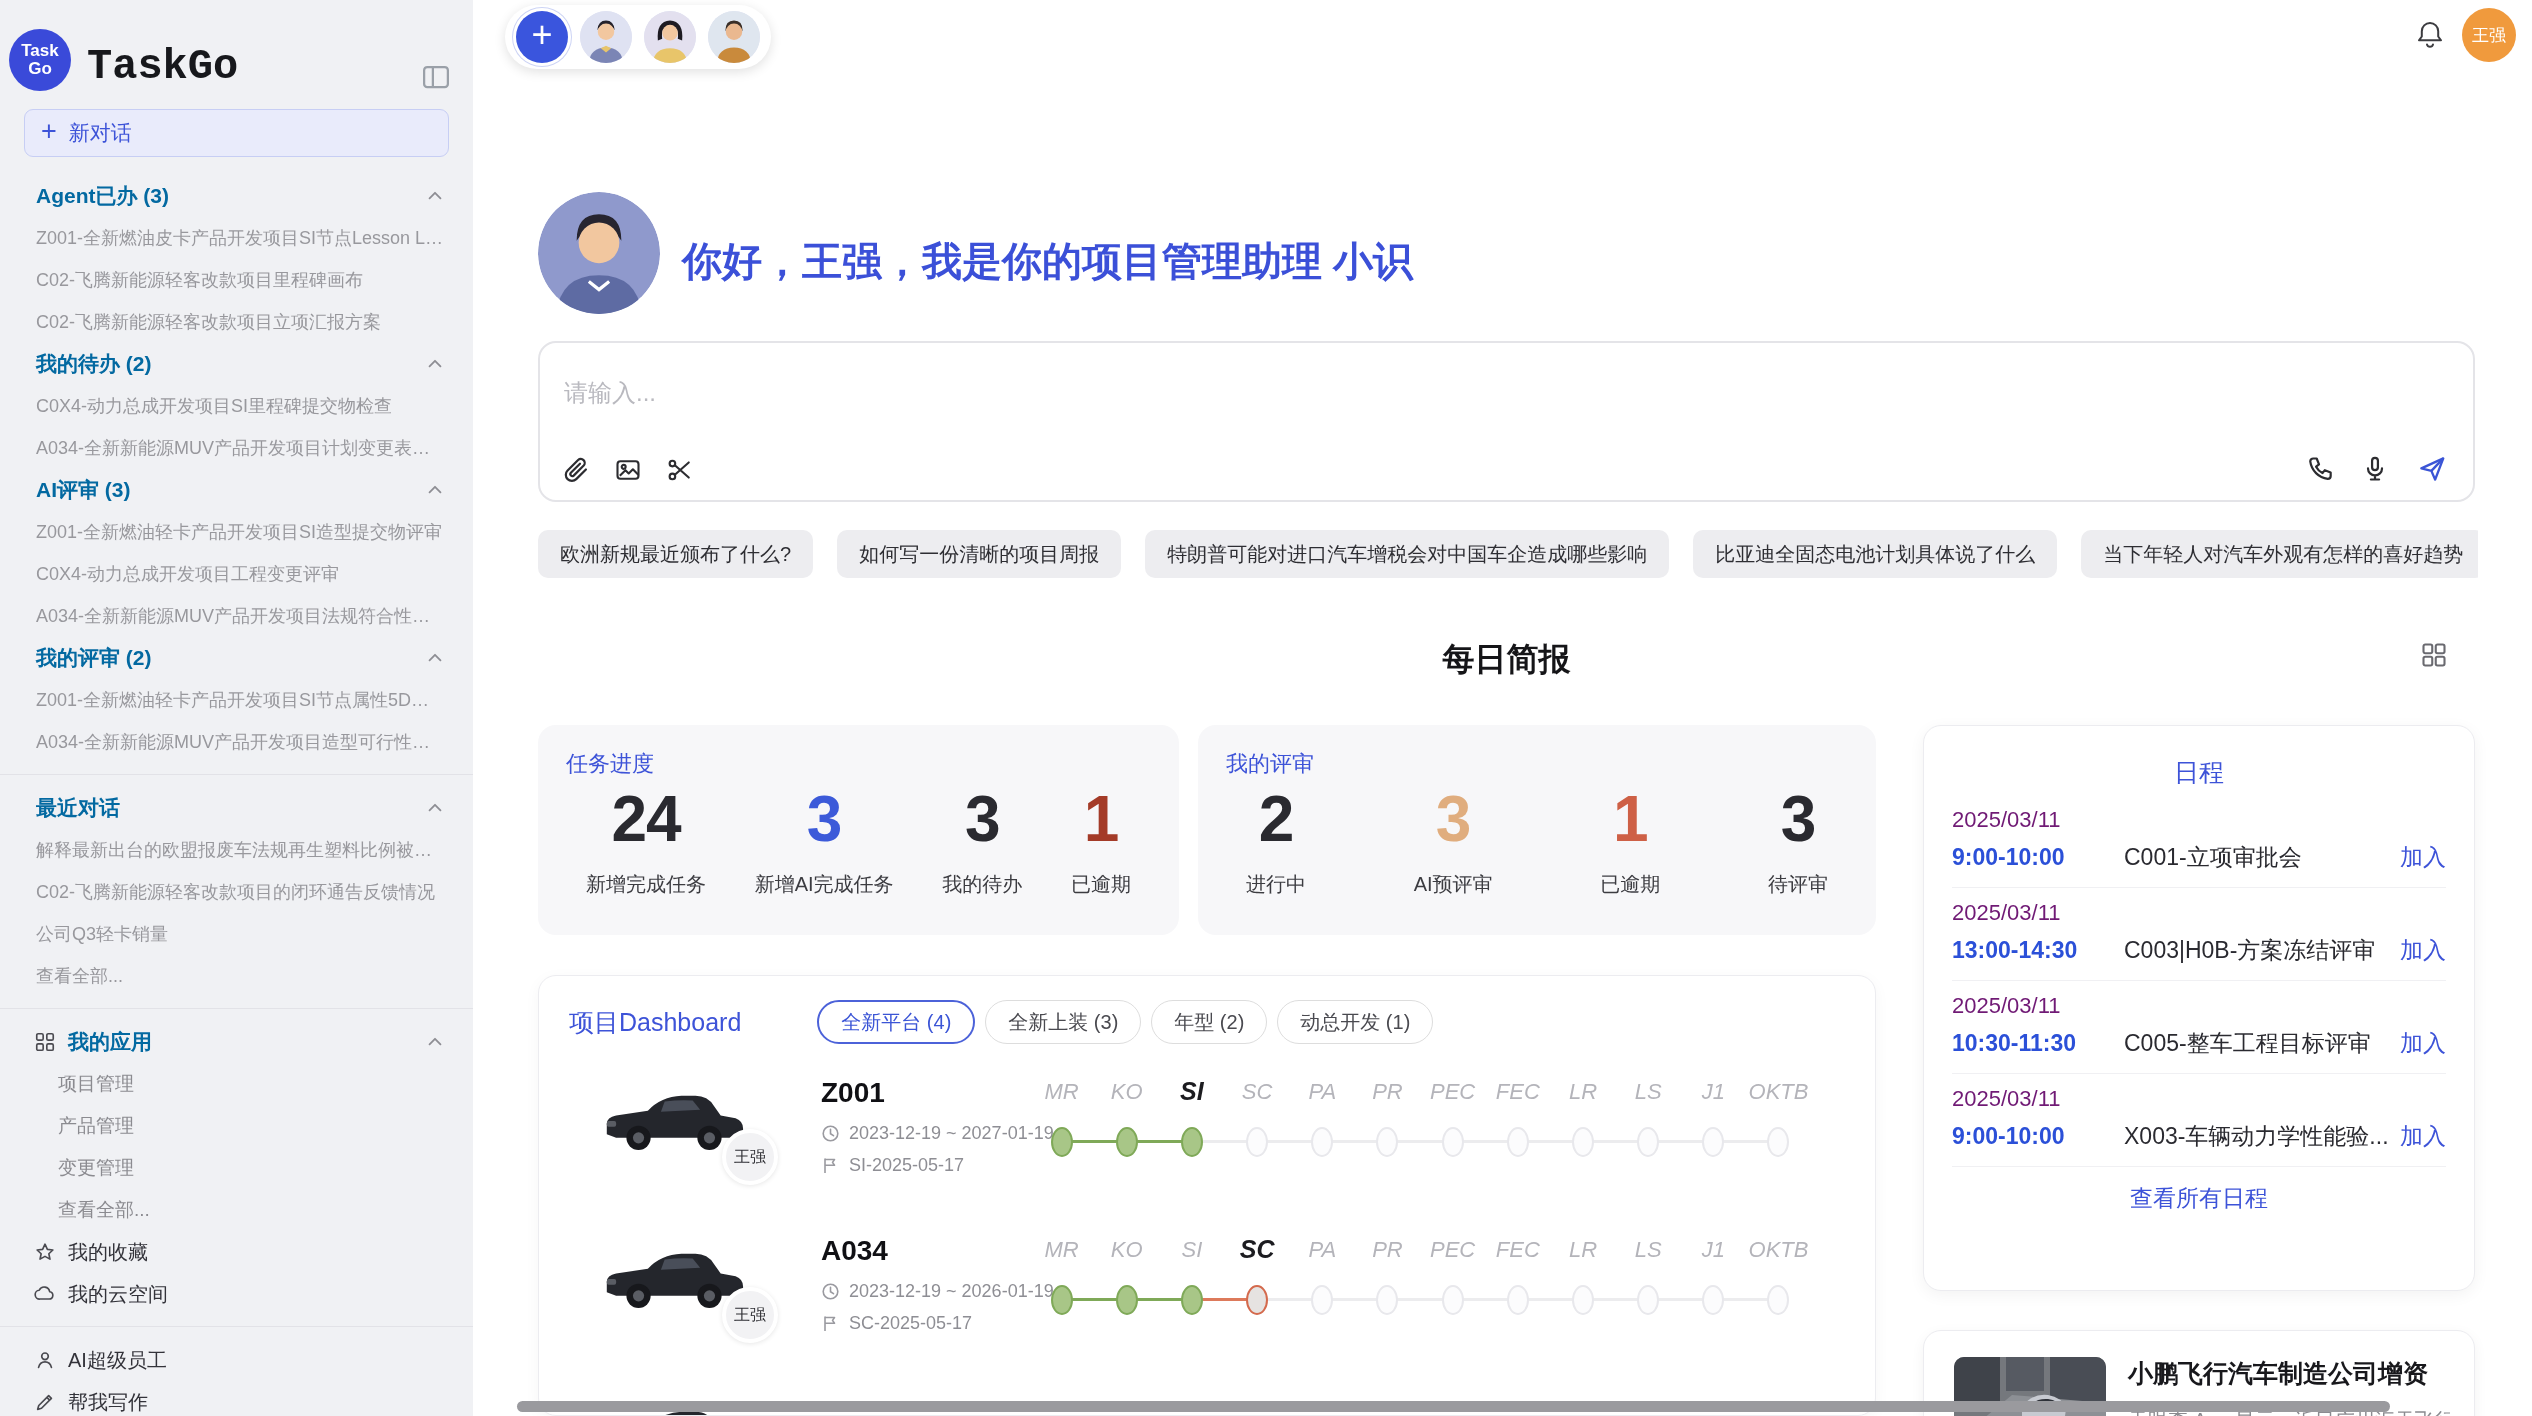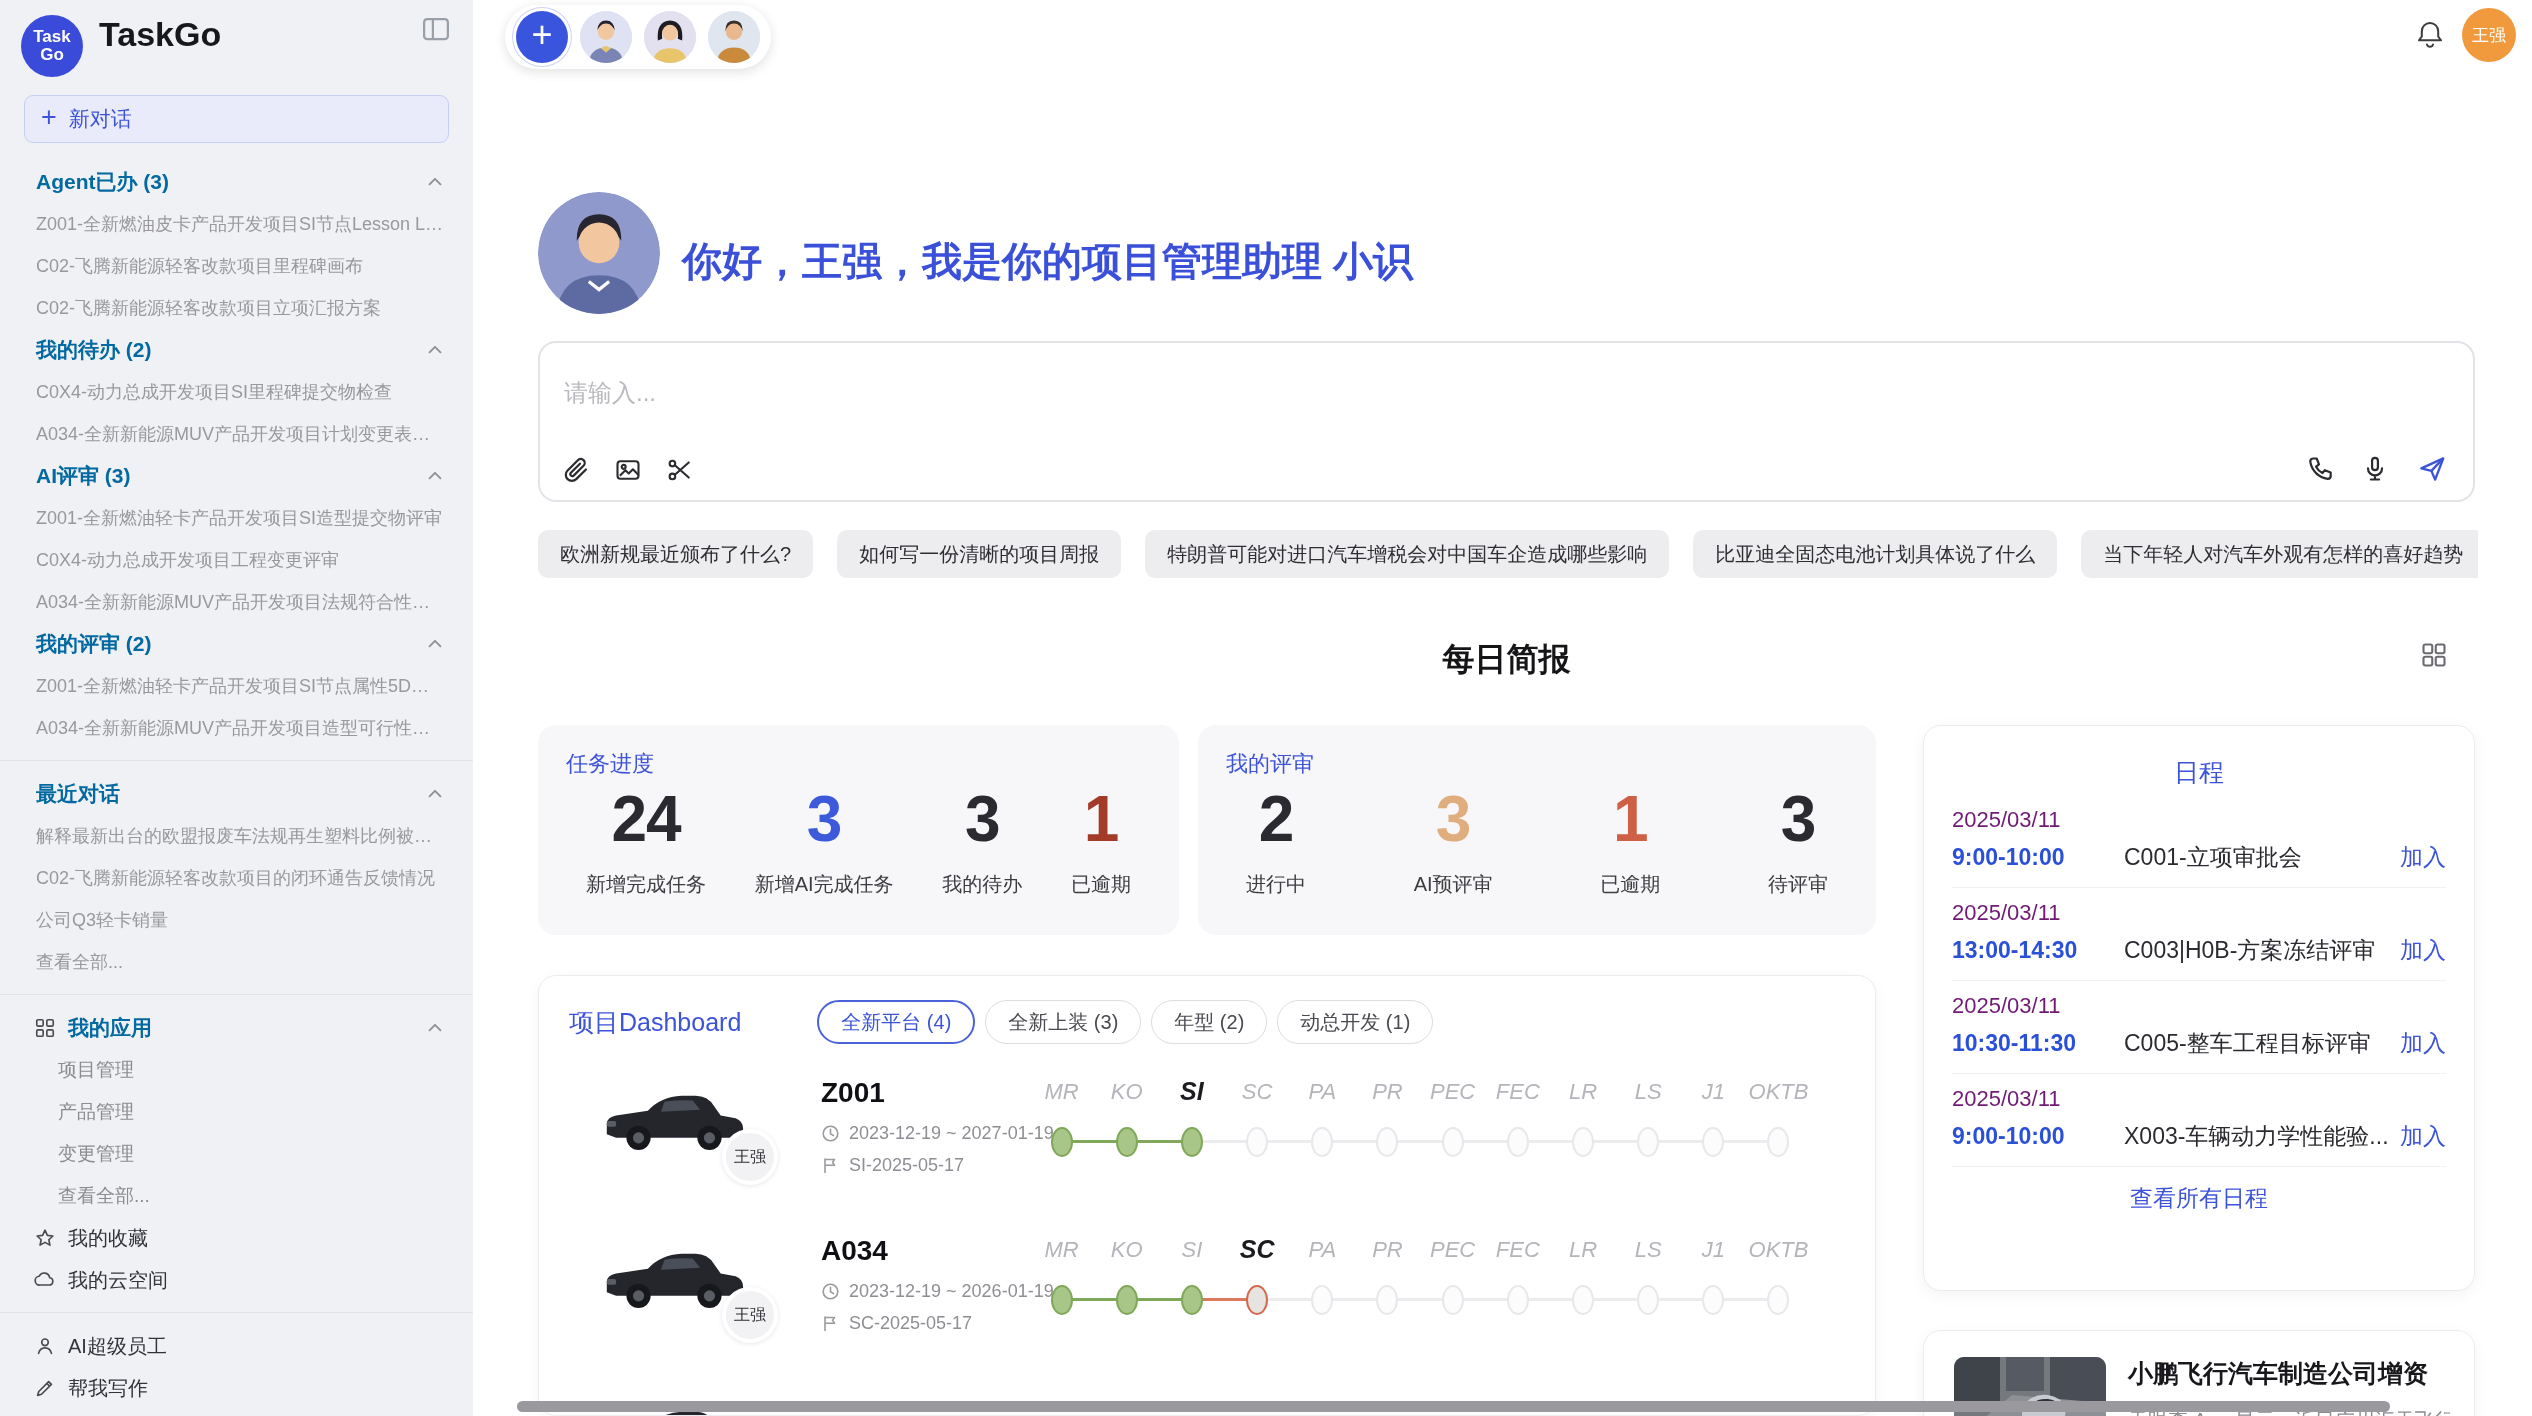--- a/index.html
+++ b/index.html
@@ -6,25 +6,25 @@
   html,body { width:2532px; height:1416px; }
   body {
     position:relative; overflow:hidden; background:#fff;
     font-family:"Liberation Sans","DejaVu Sans",sans-serif; color:#222;
   }
   svg { display:block; }
 
   
   .sidebar { position:absolute; left:0; top:0; width:473px; height:1416px;
     background:#f0f1f4; display:flex; flex-direction:column; overflow:hidden; }
-  .sb-top { display:flex; align-items:flex-start; padding:15px 22px 10px 21px; }
+  .sb-top { display:flex; align-items:flex-end; padding:15px 22px 10px 9px;margin-top:14px; }
   .logo { width:62px; height:62px; border-radius:50%; background:#3a4ad9; color:#fff;
     display:flex; flex-direction:column; align-items:center; justify-content:center;
     font-size:17px; font-weight:700; line-height:1.05; flex:none; }
-  .app-title { font-size:34px; font-weight:700; color:#17181c; margin-left:16px; flex:1; }
+  .app-title { font-size:42px; font-weight:700; color:#17181c; margin-left:16px; flex:1;font-family:Liberation Mono, monospace; }
   .collapse-btn { cursor:pointer; }
   .new-chat { margin:8px 24px 10px; height:48px; border-radius:9px; background:#e9ebfb;
     border:1px solid #c7cef4; color:#3d53d8; font-size:21px; display:flex; align-items:center;
     gap:12px; padding:0 16px; cursor:pointer; width:calc(100% - 48px); }
   .new-chat .plus { font-size:27px; font-weight:400; line-height:1; margin-top:-3px; }
   .sb-scroll { flex:1; overflow:hidden; padding-top:8px; }
   .sb-sec-head { height:42px; display:flex; align-items:center; justify-content:space-between;
     padding:0 28px 0 36px; cursor:pointer; }
   .sb-sec-title { font-size:21px; font-weight:600; color:#0369a1; }
   .sb-item { height:42px; line-height:42px; padding:0 26px 0 36px; font-size:18px; color:#98989d;

